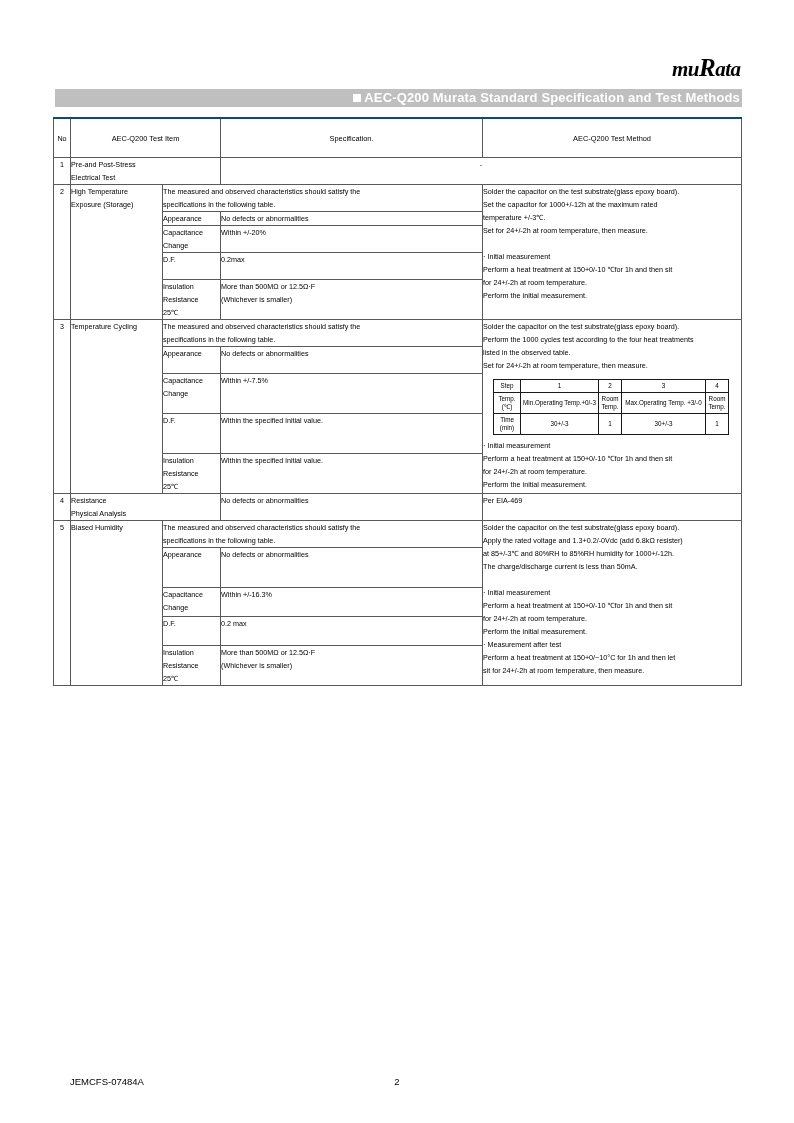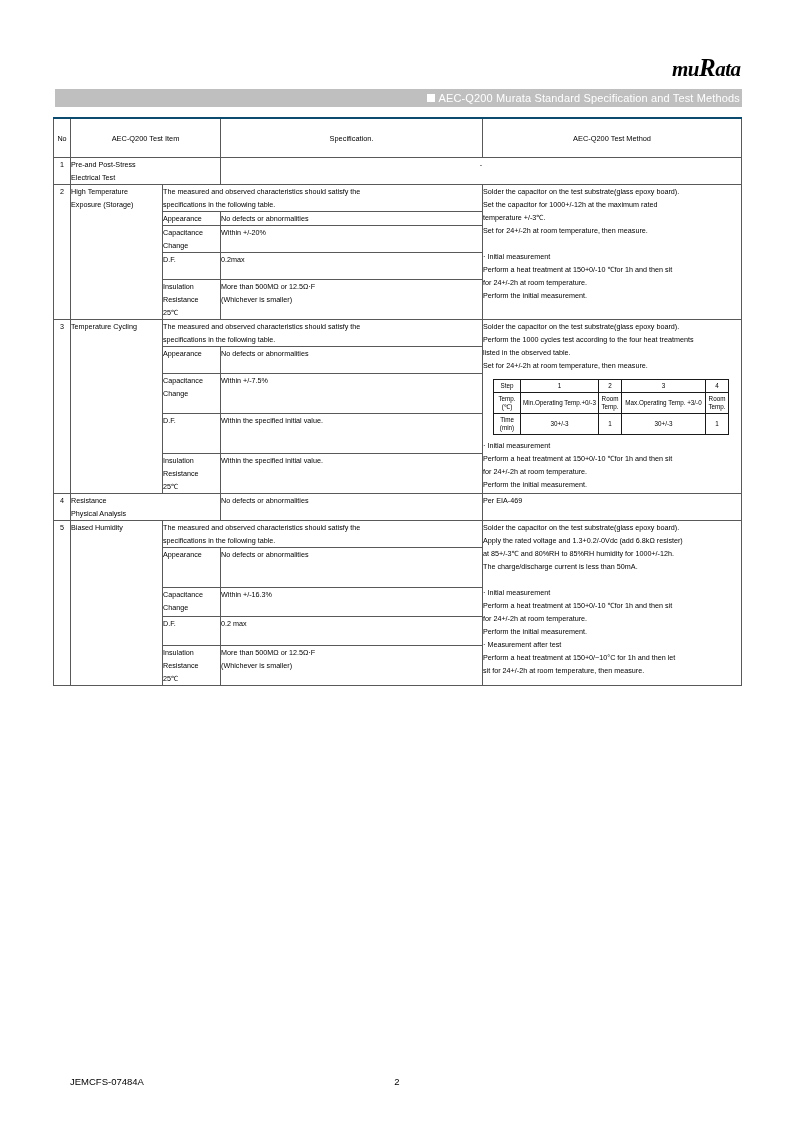--- a/index.html
+++ b/index.html
@@ -58,22 +58,22 @@
     gap: 3px;
   }
   .banner-bullet {
     display: inline-block;
     width: 8px;
     height: 8px;
     background: #ffffff;
   }
   .banner-text {
     color: #ffffff;
-    font-size: 11px;
-    font-weight: normal;
+    font-size: 13px;
+    font-weight: bold;
     letter-spacing: 0.15px;
     white-space: nowrap;
   }
 
   
   .doc-table {
     position: absolute;
     top: 117px;
     left: 53px;
     width: 688px;

